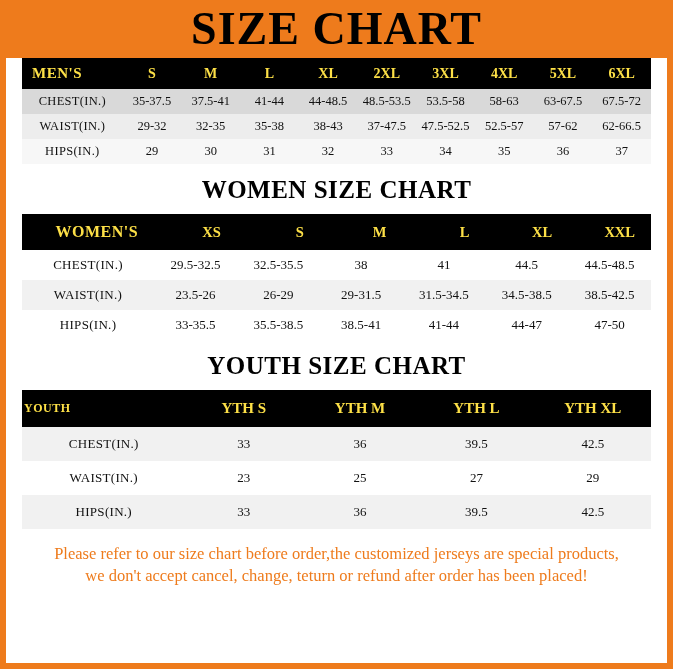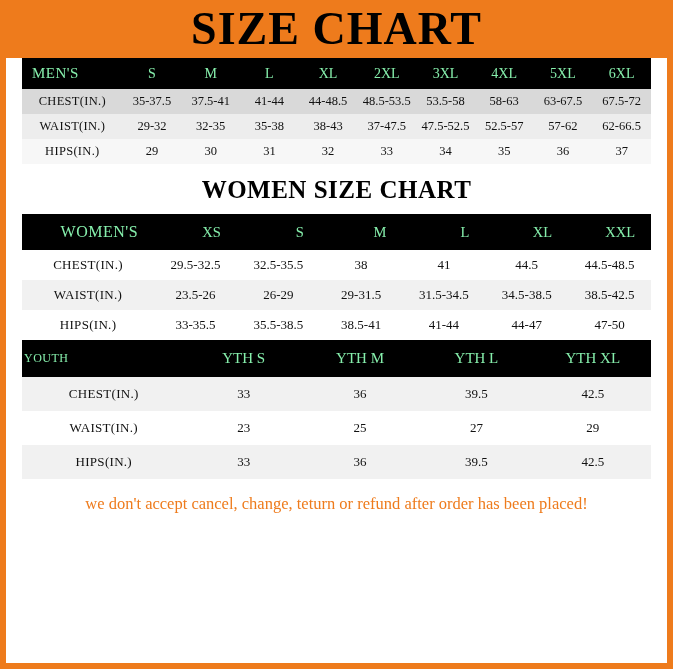--- a/index.html
+++ b/index.html
@@ -50,23 +50,23 @@
     letter-spacing: 0.5px;
     margin: 12px 0 10px 0;
   }
   table {
     width: 100%;
     border-collapse: collapse;
     table-layout: fixed;
   }
   thead th {
     background: #000000;
-    color: #86efac;
-    font-family: "Liberation Serif", serif;
-    font-weight: normal;
+    color: #fde047;
+    font-family: "Liberation Serif", serif;
+    font-weight: bold;
     font-size: 14px;
     padding: 7px 2px;
     text-align: center;
     white-space: nowrap;
   }
   thead th.rowhead {
     text-align: left;
     padding-left: 10px;
     font-size: 15px;
     letter-spacing: 0.5px;
@@ -246,20 +246,21 @@
           <td>38.5-41</td>
           <td>41-44</td>
           <td>44-47</td>
           <td>47-50</td>
         </tr>
       </tbody>
     </table>
   </div>
 
   <div class="section">
+    <div class="section-title">YOUTH SIZE CHART</div>
     <table class="youth">
       <colgroup>
         <col style="width:26%">
           <col>
           <col>
           <col>
           <col>
       </colgroup>
       <thead>
         <tr>
@@ -290,17 +291,18 @@
           <td>33</td>
           <td>36</td>
           <td>39.5</td>
           <td>42.5</td>
         </tr>
       </tbody>
     </table>
   </div>
 
   <div class="footer-note">
+    <div>Please refer to our size chart before order,the customized jerseys are special products,</div>
     <div>we don't accept cancel, change, teturn or refund after order has been placed!</div>
   </div>
 
   <div class="bottom-bar"></div>
 </div>
 
 </body></html>

